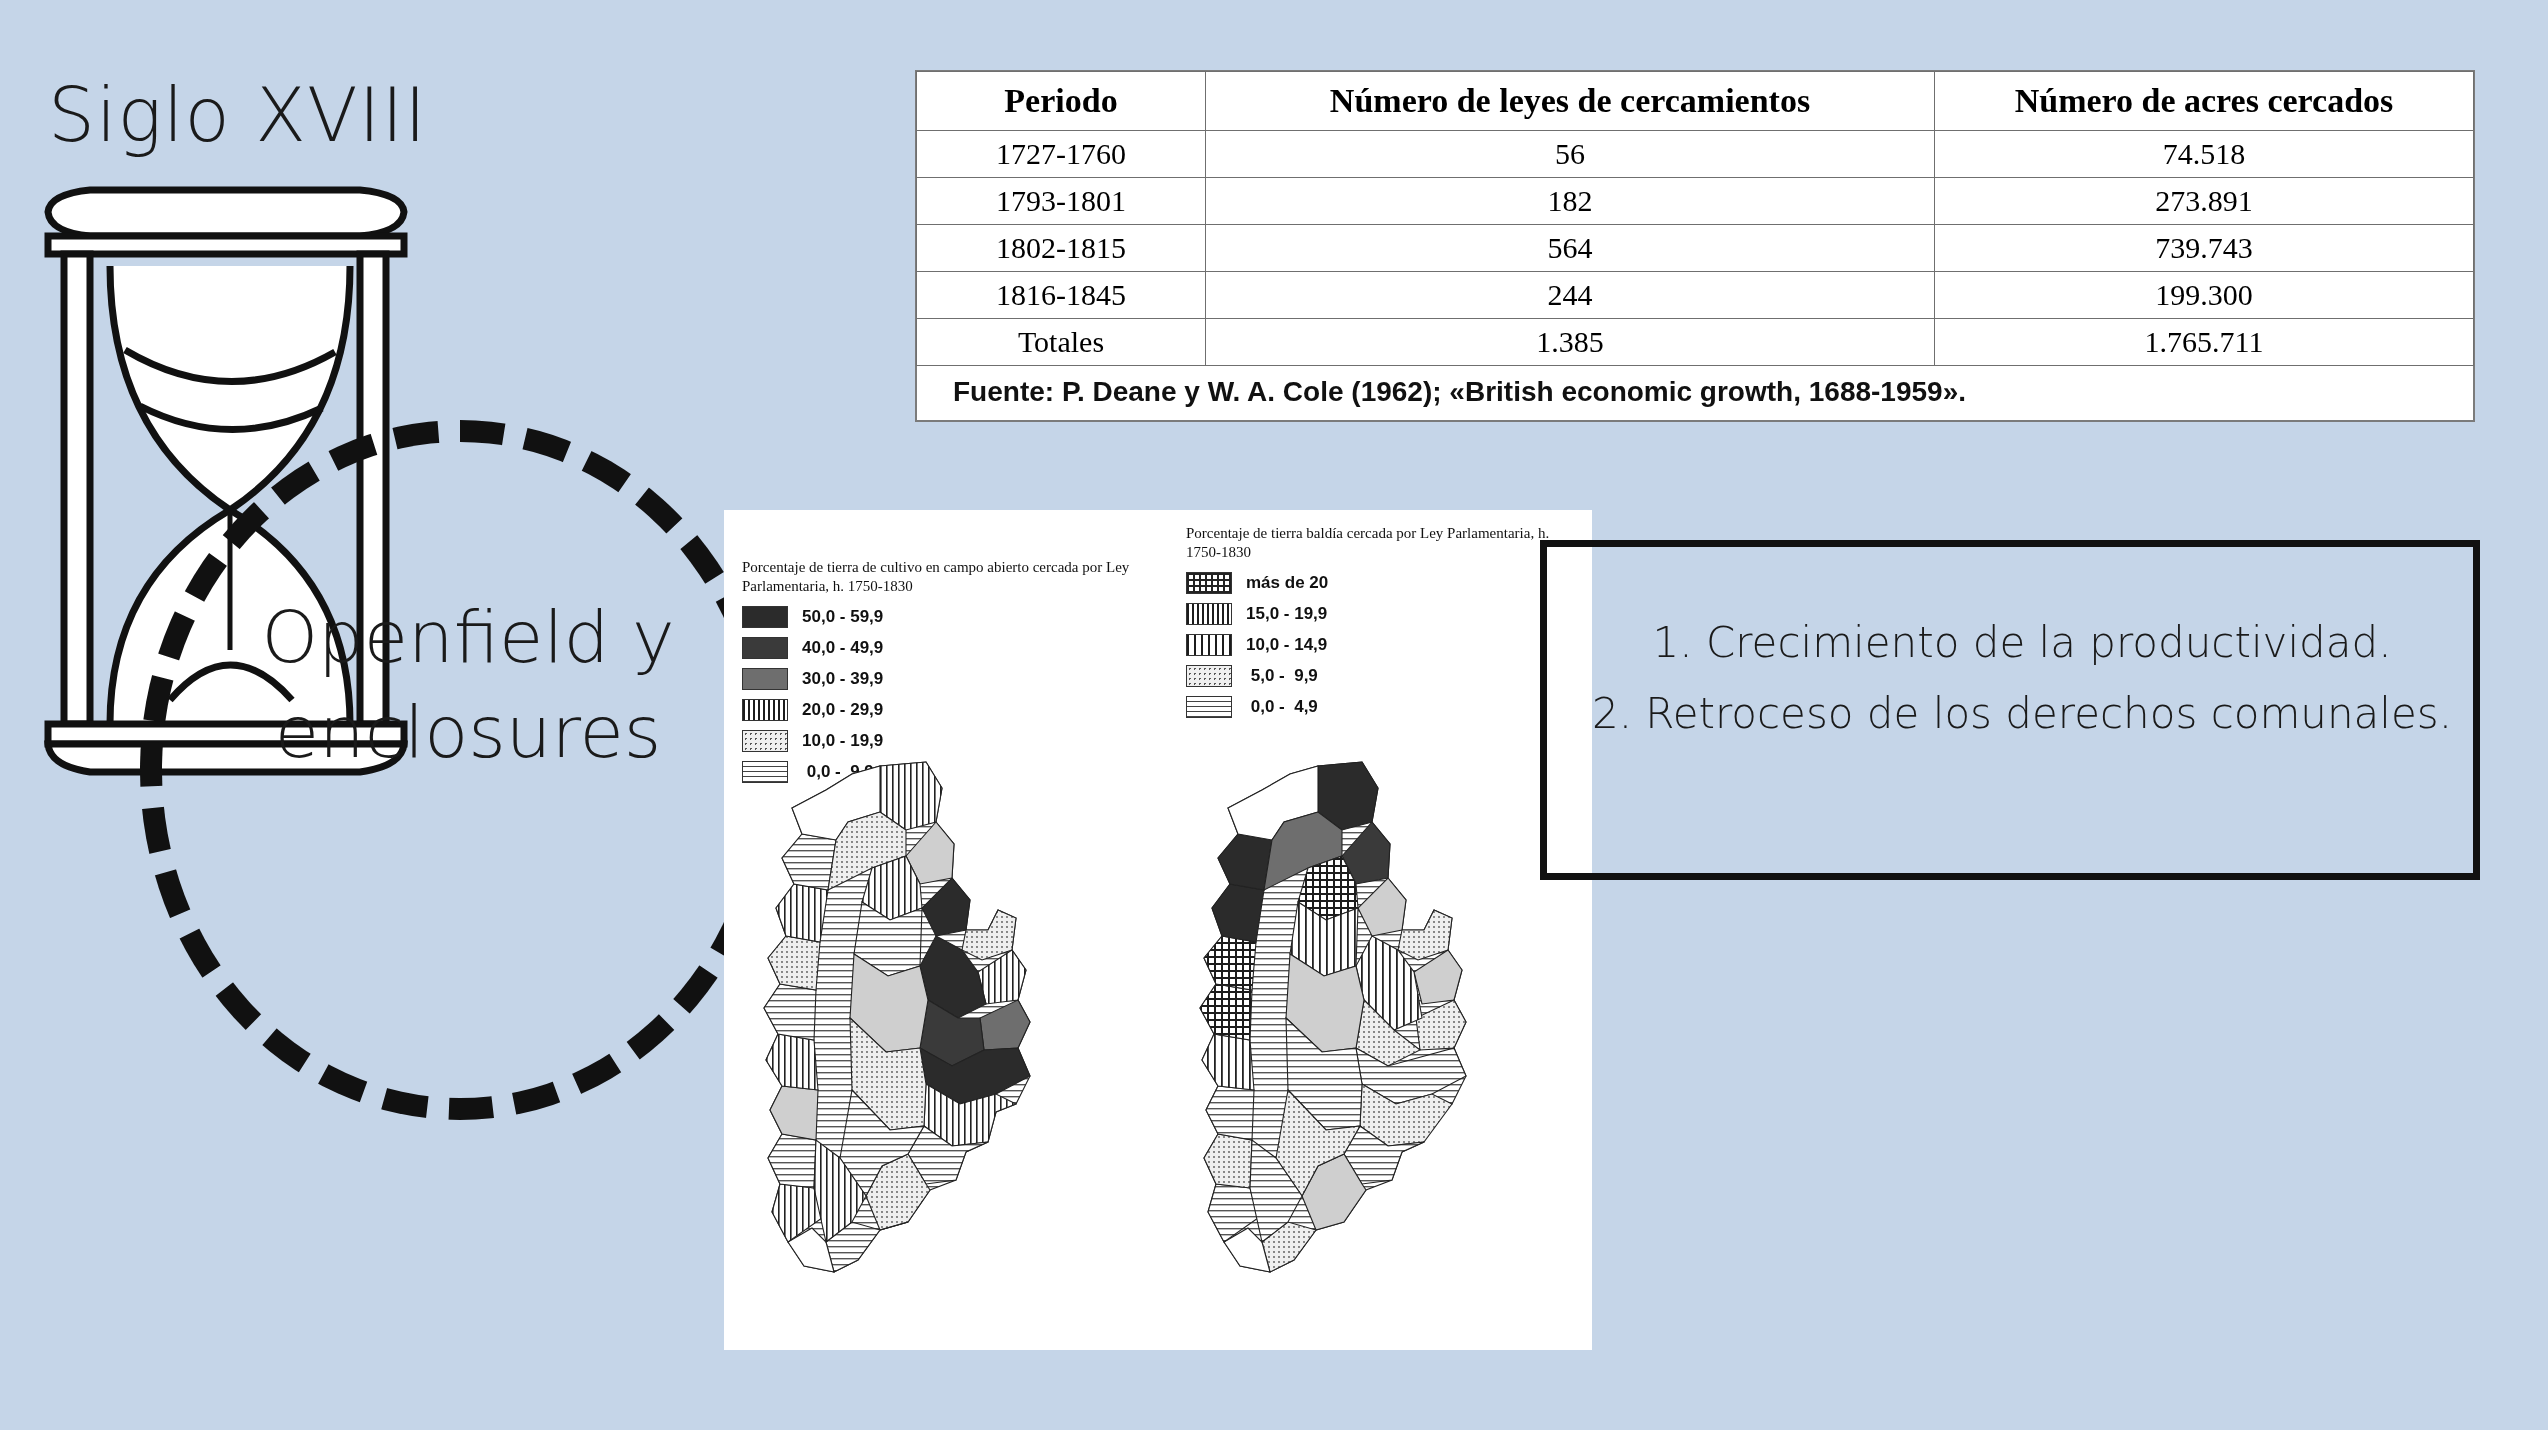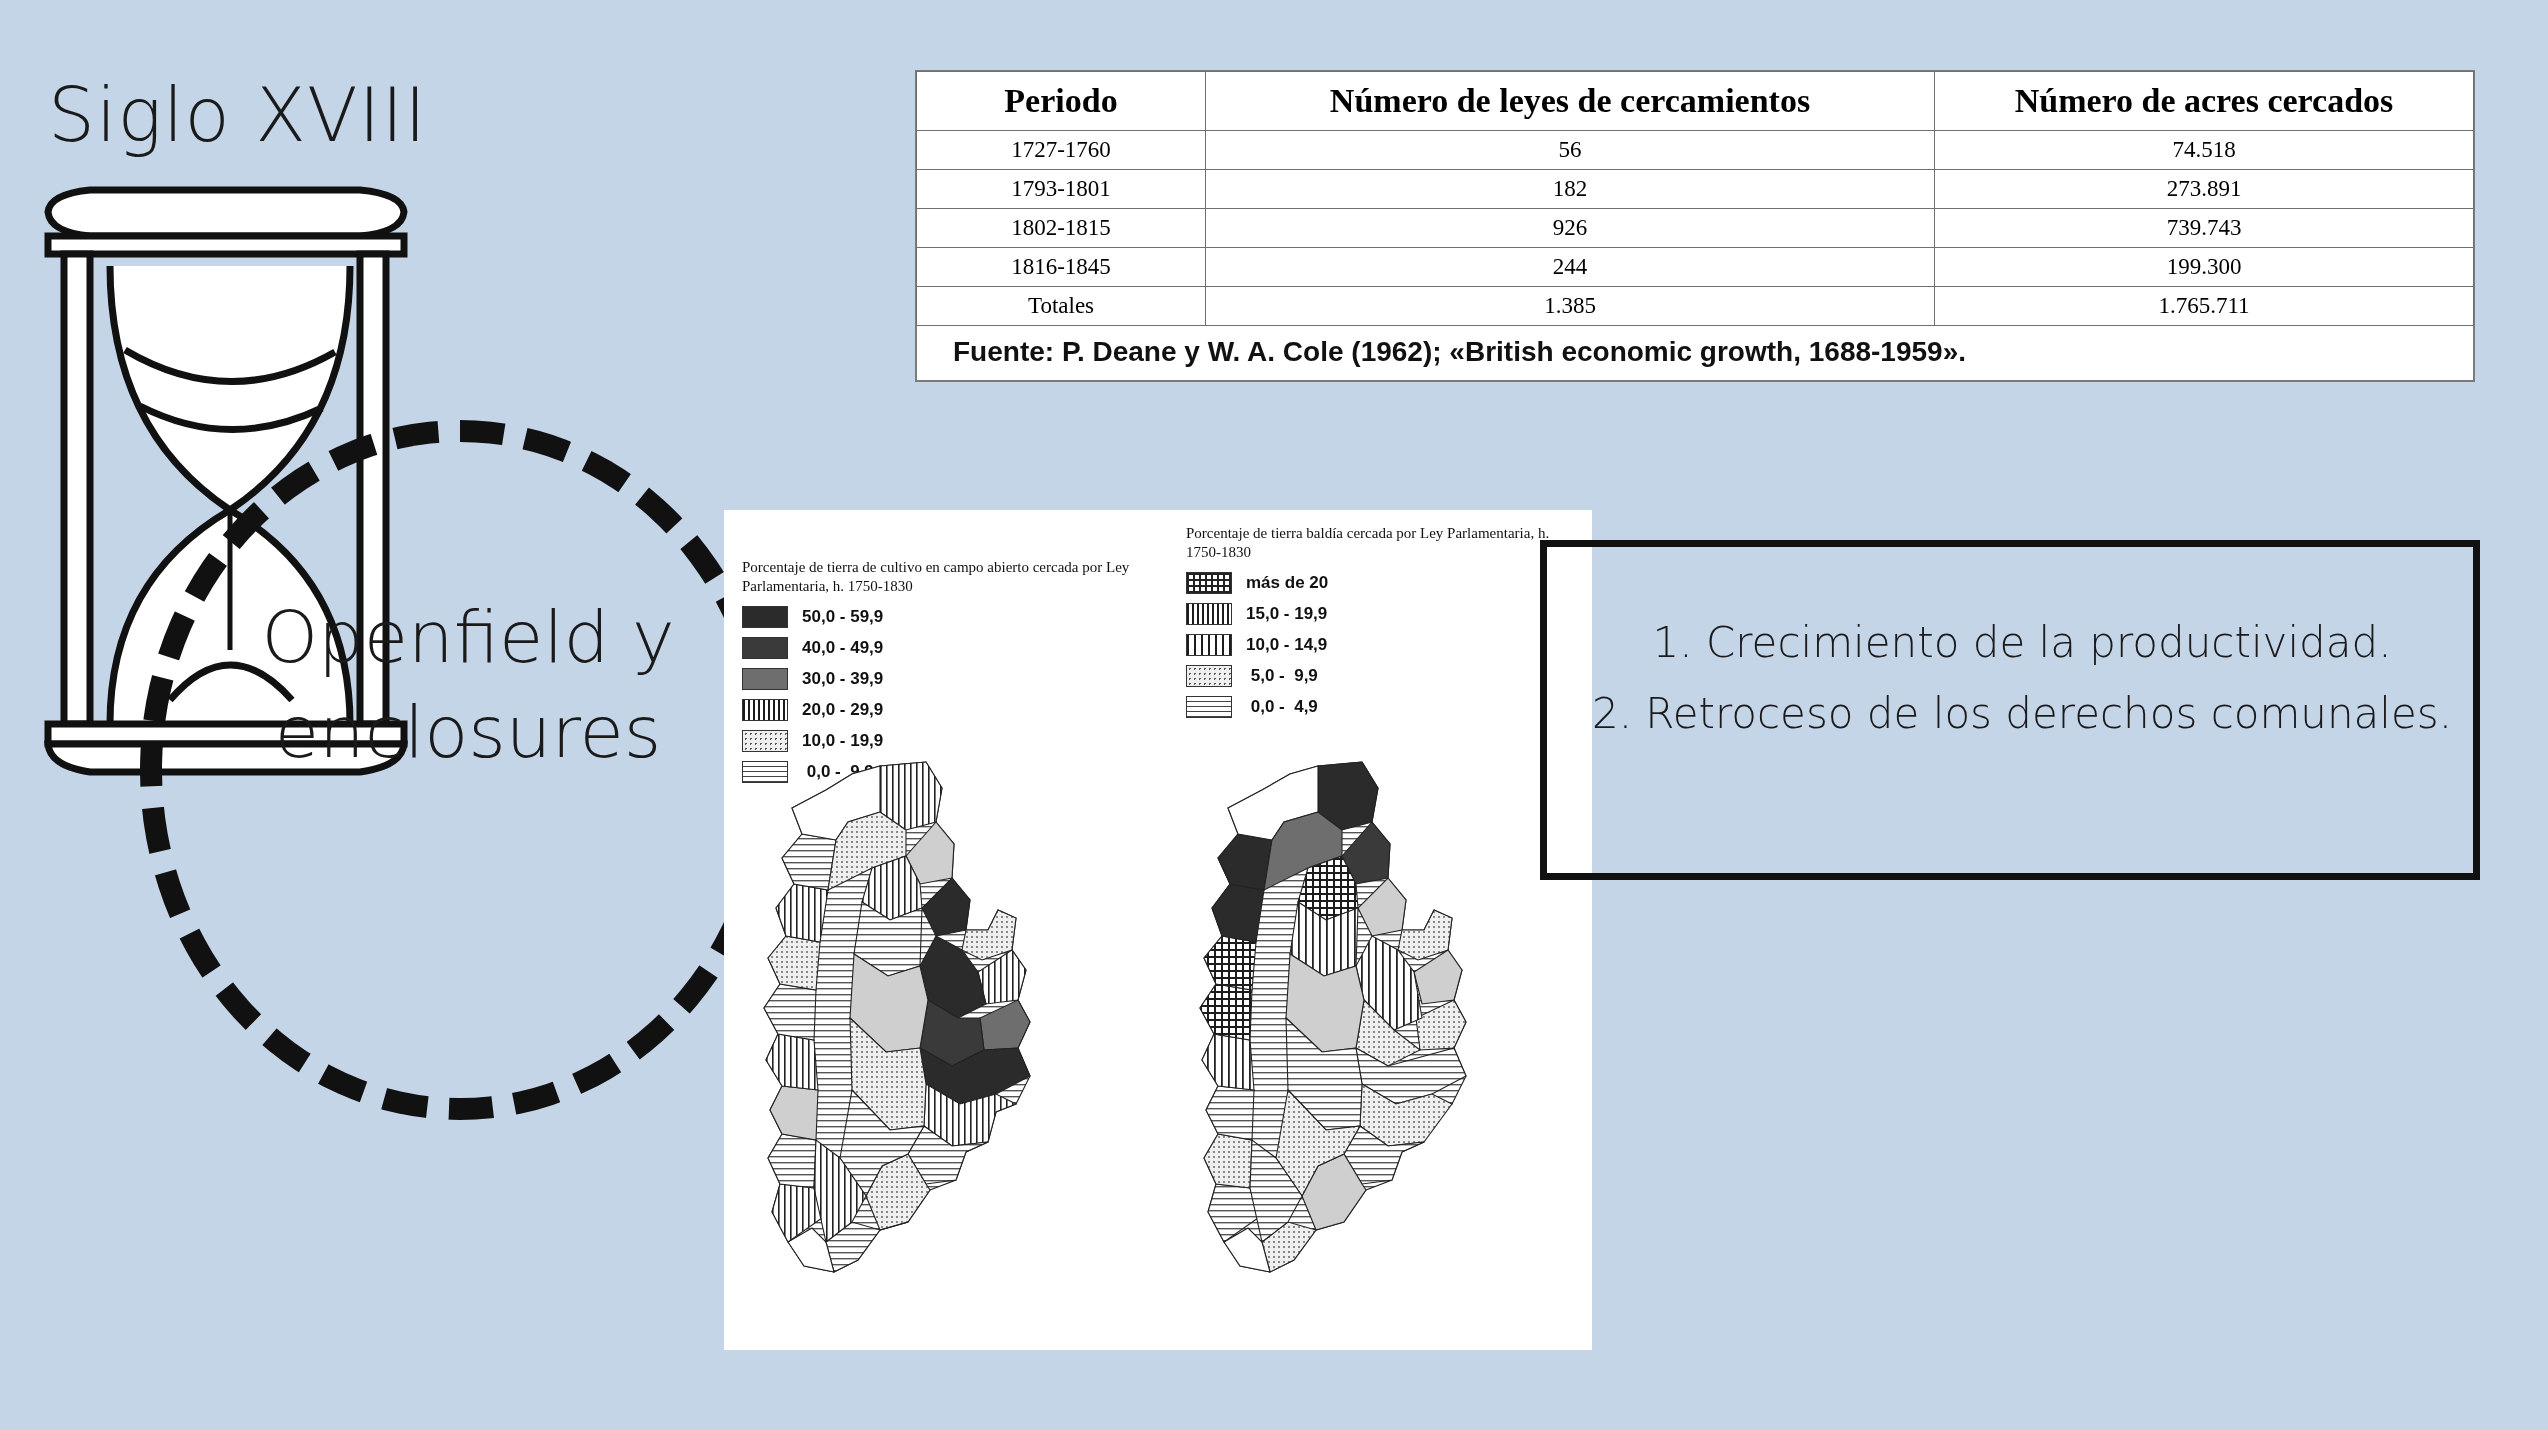--- a/index.html
+++ b/index.html
@@ -78,21 +78,21 @@
   }
   table.data {
     border-collapse: collapse;
     width: 100%;
     font-family: "Liberation Serif", serif;
     background: #fff;
   }
   table.data th, table.data td {
     border: 1px solid #6f6f6f;
     text-align: center;
-    font-size: 23px;
+    font-size: 30px;
     padding: 6px 4px;
     color: #000;
   }
   table.data th {
     font-weight: bold;
     font-size: 34px;
     padding: 10px 4px;
   }
   table.data td.period { width: 280px; }
   table.data td.laws   { width: 720px; }
@@ -254,21 +254,21 @@
         <td class="laws">56</td>
         <td>74.518</td>
       </tr>
       <tr>
         <td class="period">1793-1801</td>
         <td class="laws">182</td>
         <td>273.891</td>
       </tr>
       <tr>
         <td class="period">1802-1815</td>
-        <td class="laws">926</td>
+        <td class="laws">564</td>
         <td>739.743</td>
       </tr>
       <tr>
         <td class="period">1816-1845</td>
         <td class="laws">244</td>
         <td>199.300</td>
       </tr>
       <tr>
         <td class="period">Totales</td>
         <td class="laws">1.385</td>

